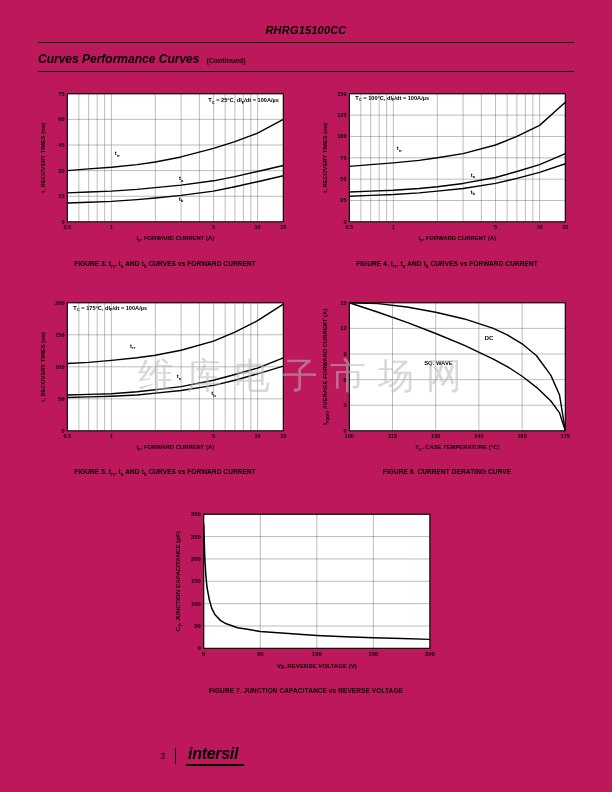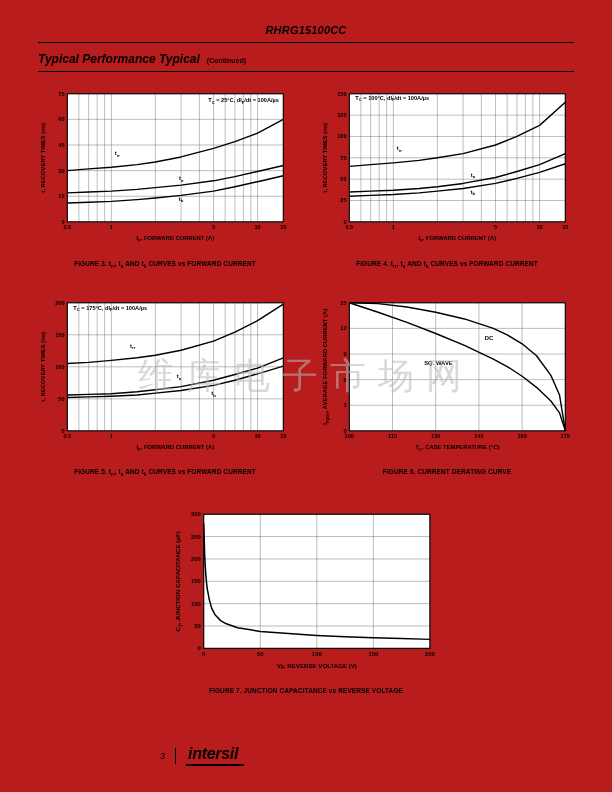--- a/index.html
+++ b/index.html
@@ -1,21 +1,21 @@
 <!DOCTYPE html>
 <html><head>
 <meta charset="utf-8">
 <style>
   * { margin:0; padding:0; box-sizing:border-box; }
   html,body { background:#ffffff; }
   .page {
     position:relative;
     width:612px; height:792px;
     margin:0 auto;
-    background:#b91c1c;
+    background:#be185d;
     color:#000;
     font-family:"Liberation Sans", sans-serif;
     overflow:hidden;
   }
   .header {
     margin:0 38px;
     padding-top:24px;
     padding-bottom:6px;
     text-align:center;
     border-bottom:1.2px solid #000;
@@ -75,21 +75,21 @@
 </head>
 <body>
 
 <div class="page">
 
   <div class="header">
     <div class="doc-title">RHRG15100CC</div>
   </div>
 
   <div class="section-head">
-    <span class="section-title">Typical Performance Typical</span>
+    <span class="section-title">Curves Performance Curves</span>
     <span class="section-sub">(Continued)</span>
   </div>
 
   <div class="row">
     <figure class="figure">
       <div class="plot">
           <svg viewBox="0 0 234 158">
             <rect x="27" y="9" width="199" height="118" fill="#fff"></rect>
             <line x1="27" y1="9" x2="27" y2="127" stroke="#666" stroke-width="0.4"></line>
             <line x1="37.667416715540945" y1="9" x2="37.667416715540945" y2="127" stroke="#666" stroke-width="0.4"></line>

